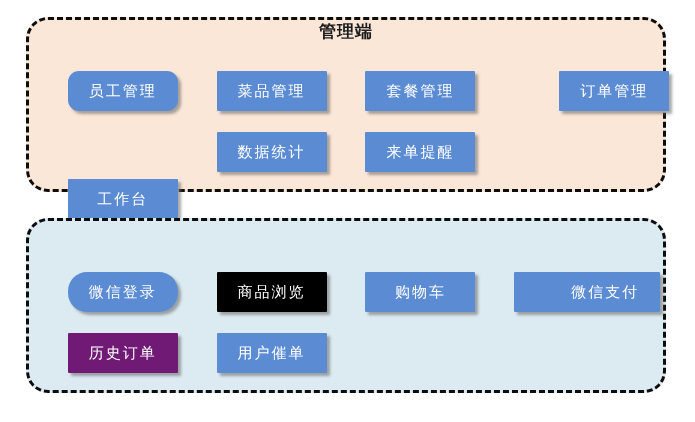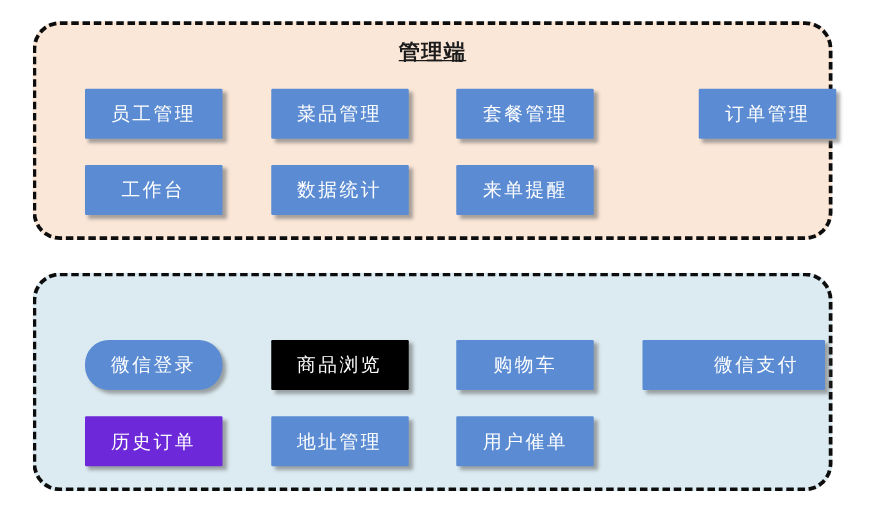--- a/index.html
+++ b/index.html
@@ -22,28 +22,26 @@
     box-sizing: border-box;
     border: 3px dashed #0d0d0d;
     border-radius: 22px;
     width: 640px;
     left: 26px;
     height: 175px;
   }
   .panel-admin { top: 17px; }
   .panel-user  { top: 218px; }
   .panel-title {
-    margin-top: 10px;
     text-align: center;
     font-size: 17px;
     font-weight: 700;
     letter-spacing: 1px;
     color: #1c1c1c;
     font-family: "Liberation Serif", "DejaVu Serif", serif;
-    text-decoration: underline;
   }
   .node-grid {
     position: absolute;
     top: 51px;
     left: 0;
     right: 0;
     display: grid;
     grid-template-columns: repeat(4, 110px);
     justify-content: space-evenly;
     row-gap: 21px;
@@ -64,35 +62,34 @@
   }
 </style>
 </head>
 <body>
 
 <div class="stage">
 
   <div class="panel panel-admin" style="background-color: rgb(251, 231, 216);">
     <div class="panel-title">管理端</div>
     <div class="node-grid">
-      <div class="node" style="background-color: rgb(91, 140, 211);">员工管理</div>
+      <div class="node" style="background-color: rgb(91, 140, 211); border-radius: 11px;">员工管理</div>
       <div class="node" style="background-color: rgb(91, 140, 211);">菜品管理</div>
       <div class="node" style="background-color: rgb(91, 140, 211);">套餐管理</div>
       <div class="node" style="background-color: rgb(91, 140, 211); margin-left: 45px;">订单管理</div>
-      <div class="node" style="background-color: rgb(91, 140, 211);">工作台</div>
+      <div class="node" style="background-color: rgb(91, 140, 211); margin-top: 47px;">工作台</div>
       <div class="node" style="background-color: rgb(91, 140, 211);">数据统计</div>
       <div class="node" style="background-color: rgb(91, 140, 211);">来单提醒</div>
     </div>
   </div>
 
   <div class="panel panel-user" style="background-color: rgb(219, 235, 241);">
     <div class="node-grid">
       <div class="node" style="background-color: rgb(91, 140, 211); border-radius: 19px;">微信登录</div>
       <div class="node" style="background-color: #000000;">商品浏览</div>
       <div class="node" style="background-color: rgb(91, 140, 211);">购物车</div>
       <div class="node" style="background-color: rgb(91, 140, 211); padding-left: 36px;">微信支付</div>
-      <div class="node" style="background-color: #6d28d9;">历史订单</div>
-      <div class="node" style="background-color: rgb(91, 140, 211);">地址管理</div>
+      <div class="node" style="background-color: #701a75;">历史订单</div>
       <div class="node" style="background-color: rgb(91, 140, 211);">用户催单</div>
     </div>
   </div>
 
 </div>
 
 </body></html>

